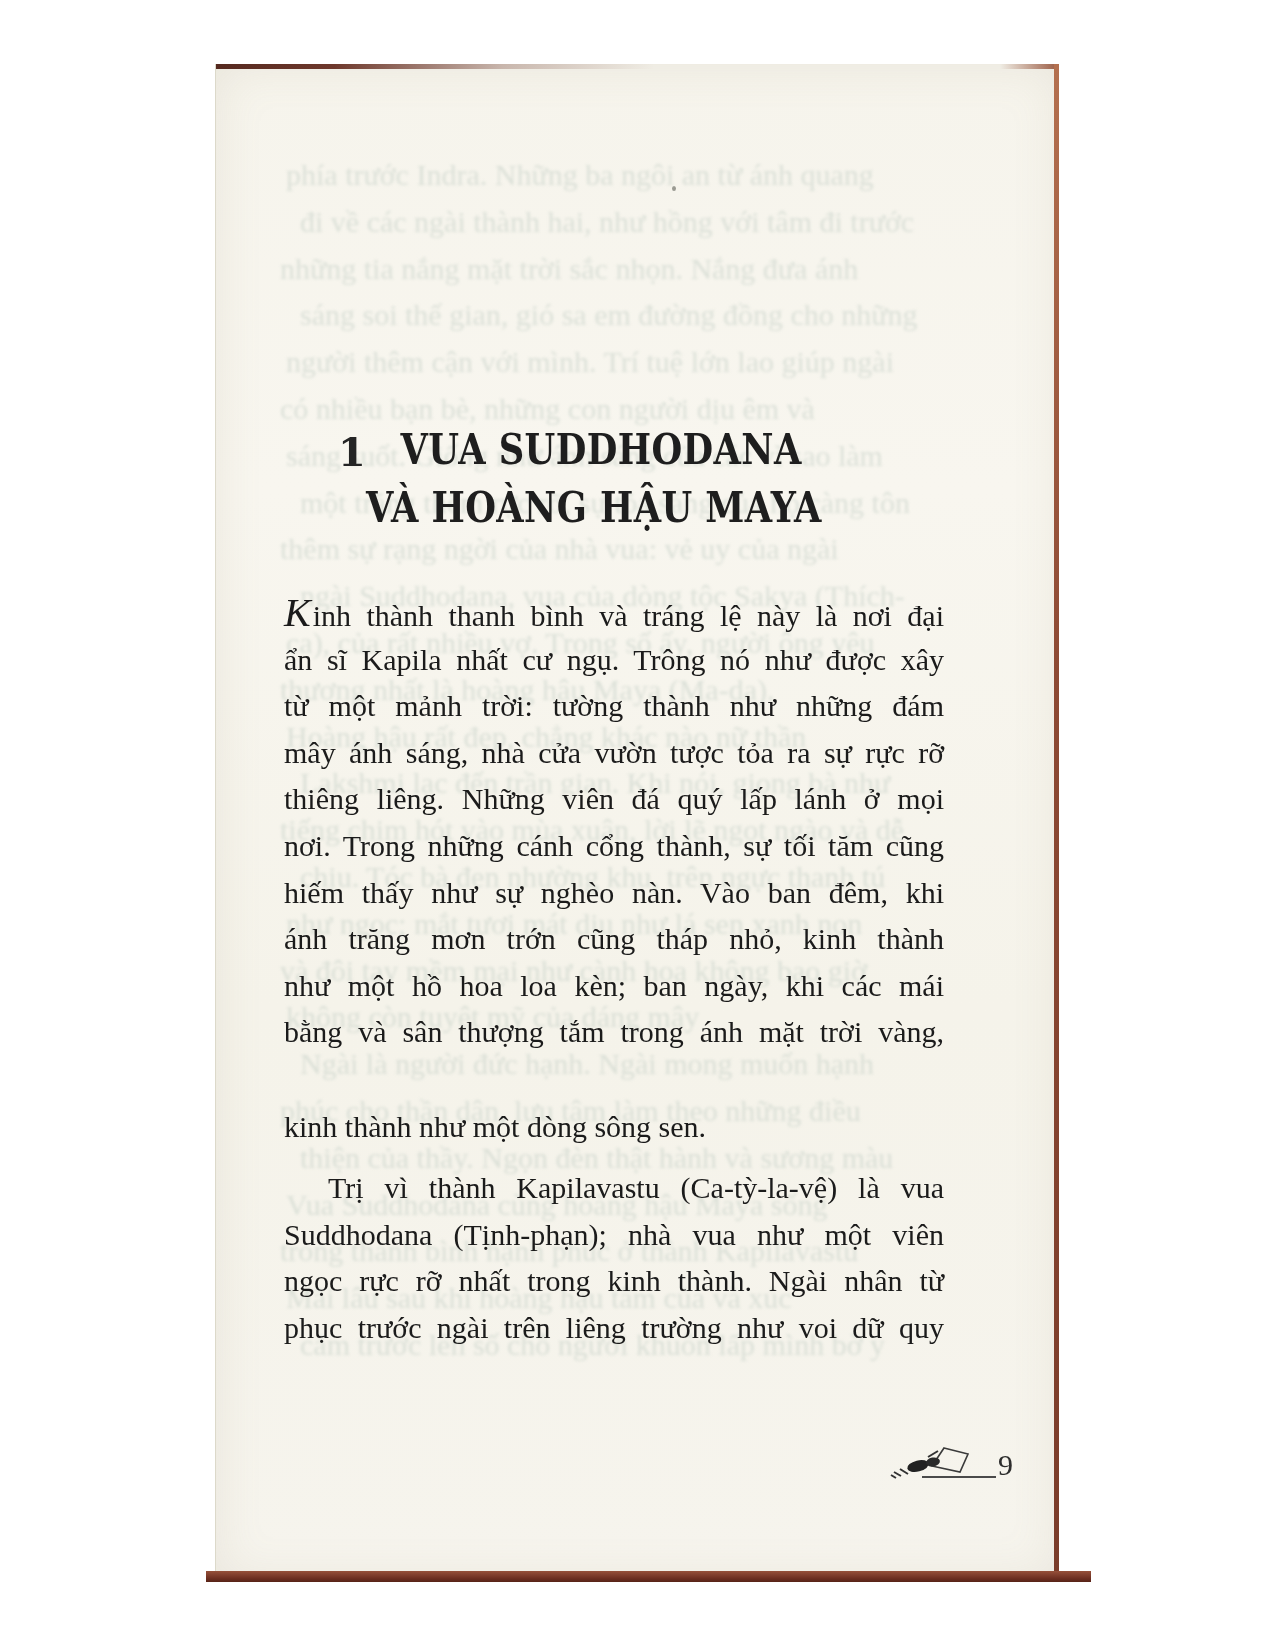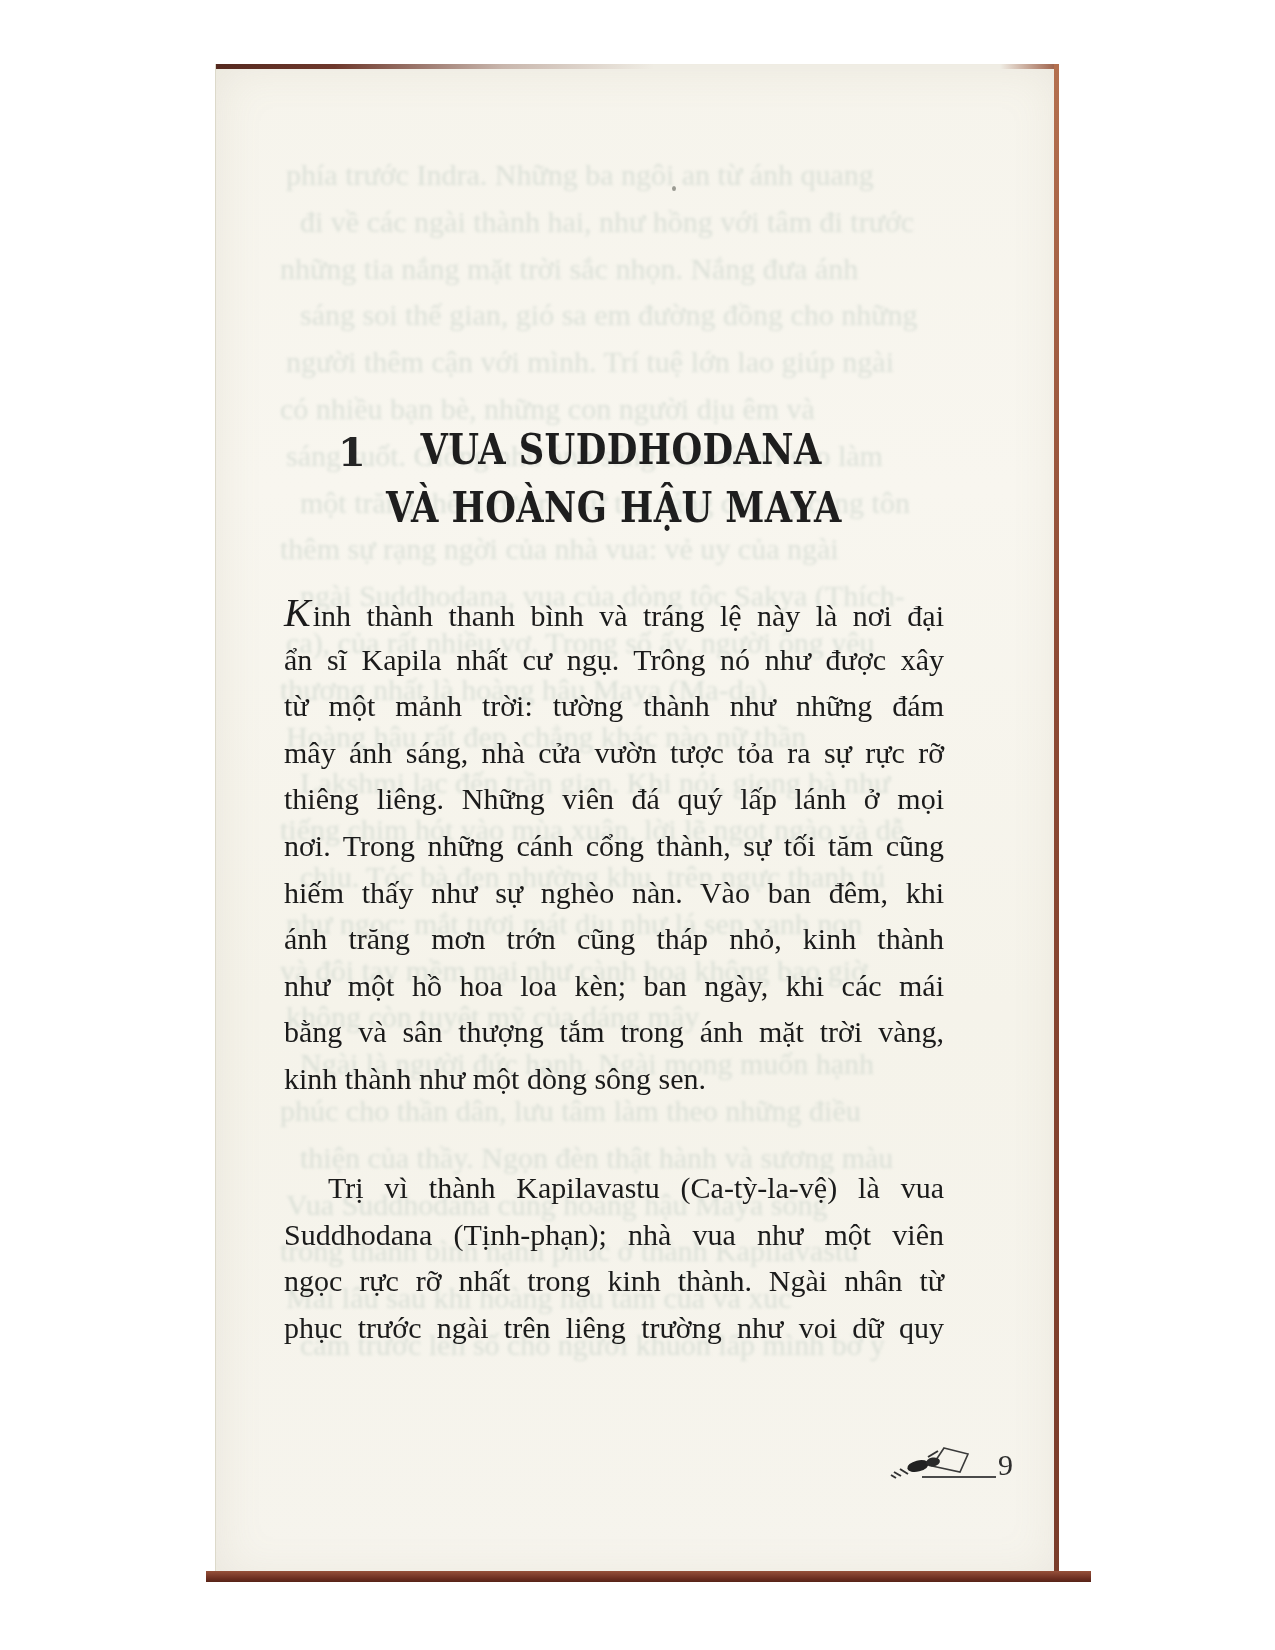--- a/index.html
+++ b/index.html
@@ -34,33 +34,33 @@
     white-space:nowrap;overflow:hidden;
   }
   .bleed-line:nth-child(even){margin-left:14px;}
   .bleed-line:nth-child(3n){margin-left:-6px;}
   
   .chapter-heading{position:absolute;left:122px;top:356px;display:flex;z-index:2;color:#1e1e1e;}
   .ch-num{
     font-family:"DejaVu Serif",serif;font-weight:700;font-size:40px;line-height:58px;
     margin-top:3px;color:#242424;
   }
-  .ch-title{margin-left:20px;font-family:"DejaVu Serif",serif;font-weight:700;font-size:43px;line-height:58px;}
+  .ch-title{font-family:"DejaVu Serif",serif;font-weight:700;font-size:43px;line-height:58px;}
   .ch-line{transform:scaleX(.82);transform-origin:left center;white-space:nowrap;letter-spacing:.5px;}
   .ch-line.l1{padding-left:42px;}
   
   .para{position:absolute;left:68px;width:660px;z-index:2;font-size:30px;color:#1b1b1b;}
   .para1{top:526px;}
   .para2{top:1101px;}
   .jline{
     height:46.6px;line-height:46.6px;
     text-align:justify;text-align-last:justify;
   }
   .fl .dropcap{font-style:italic;font-size:40px;line-height:46.6px;margin-right:2px;}
-  .para1-rest .jline:last-child{text-align-last:left;}
+  .para1-rest .jline:last-child{text-align-last:left;margin-top:48px;}
   .para2 .jline:first-child{text-indent:44px;}
   
   .footer{position:absolute;left:672px;top:1378px;width:125px;height:45px;z-index:2;}
   .footer svg{position:absolute;left:0;top:0;}
   .pagenum{position:absolute;right:0;bottom:7px;font-size:30px;color:#2d2d2d;line-height:1;}
   
   .speck{position:absolute;left:456px;top:122px;width:4px;height:5px;background:#9a9a92;border-radius:50%;z-index:1;}
 </style>
 </head>
 <body>

